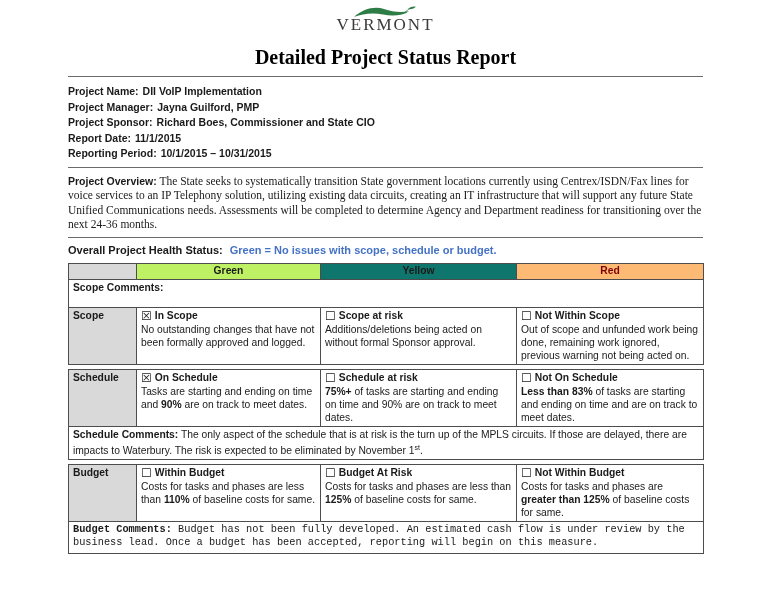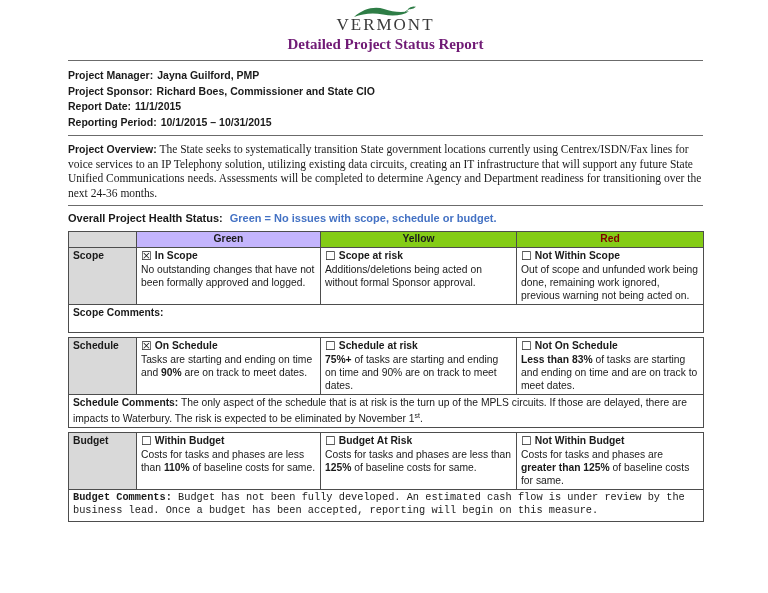--- a/index.html
+++ b/index.html
@@ -3,21 +3,21 @@
 <meta charset="utf-8">
 <style>
   html,body{margin:0;padding:0;background:#ffffff;}
   body{width:768px;height:593px;overflow:hidden;font-family:"Liberation Sans",sans-serif;color:#1a1a1a;}
   .page{padding:5px 65px 4px 68px;width:635px;}
 
   
   .logo-wrap{text-align:center;line-height:1;}
   .logo-mountain{display:block;margin:0 auto -3px auto;}
   .logo-text{font-family:"Liberation Serif",serif;font-size:17px;letter-spacing:2px;color:#3a3a3a;}
-  .doc-title{font-family:"Liberation Serif",serif;font-weight:bold;font-size:15px;color:#701a75;text-align:center;margin-top:3px;}
+  .doc-title{font-family:"Liberation Serif",serif;font-weight:bold;font-size:20px;color:#000000;text-align:center;margin-top:13px;}
   .rule{border:none;border-top:1px solid #6b6b6b;margin:0;}
   .rule-title{margin-top:7px;}
 
   
   .info{margin-top:7px;font-size:10.5px;font-weight:bold;line-height:15.5px;}
   .info .val{margin-left:4px;}
   .serif-val{font-family:Liberation Sans, sans-serif;}
   .sp2{margin-left:9px;}
   .sp3{margin-left:13px;}
 
@@ -30,23 +30,23 @@
   .health .status{color:#4472c4;margin-left:4px;}
 
   
   .tbl{border-collapse:collapse;table-layout:fixed;width:635px;font-size:10.3px;line-height:13px;margin-top:0;}
   .tbl td{border:1px solid #4d4d4d;vertical-align:top;padding:1px 4px 2px 4px;}
   .gap{height:4px;}
   .first-gap{height:7px;}
   col.c0{width:68px;} col.c1{width:184px;} col.c2{width:196px;} col.c3{width:187px;}
   td.hdr{font-weight:bold;text-align:center;padding:0 0 1px 0;line-height:14px;}
   td.hdr-blank{background:#d9d9d9;}
-  td.hdr-green{background:#c4b5fd;}
-  td.hdr-yellow{background:#84cc16;}
-  td.hdr-red{background:#84cc16;color:#7f0000;}
+  td.hdr-green{background:#bef264;}
+  td.hdr-yellow{background:#0f766e;}
+  td.hdr-red{background:#fdba74;color:#7f0000;}
   td.rowlab{background:#d9d9d9;font-weight:bold;}
   .cell-title{font-weight:bold;white-space:nowrap;}
   .cb{font-size:12px;font-weight:normal;margin-right:3px;vertical-align:-1px;}
   .crit{height:50px;}
   .comments{font-size:10.3px;}
   .comments .clabel{font-weight:bold;}
   td.scope-comments{height:24px;}
   td.sched-comments{height:29px;}
   td.budget-comments{height:28px;font-family:Liberation Mono, monospace;}
   sup{font-size:7px;}
@@ -61,20 +61,21 @@
       <path d="M1,12 C10,4 21,1 31,4 C39,6.5 47,8 56,6.2 C50,10.5 40,11.5 30,9.5 C20,7.5 10,8.5 1,12 Z" fill="#2e7d46"></path>
       <path d="M55,4 Q58,0.5 63,1.8 Q60,5 55,4 Z" fill="#2e7d46"></path>
       <path d="M52,7 Q55,5 57,3" stroke="#2e7d46" stroke-width="0.8" fill="none"></path>
     </svg>
     <div class="logo-text">VERMONT</div>
   </div>
   <div class="doc-title">Detailed Project Status Report</div>
   <hr class="rule rule-title">
 
   <div class="info">
+    <div><span>Project Name:</span><span class="val">DII VoIP Implementation</span></div>
     <div><span>Project Manager:</span><span class="val">Jayna Guilford, PMP</span></div>
     <div><span>Project Sponsor:</span><span class="val">Richard Boes, Commissioner and State CIO</span></div>
     <div><span>Report Date:</span><span class="val sp2 serif-val">11/1/2015</span></div>
     <div><span>Reporting Period:</span><span class="val">10/1/2015 – 10/31/2015</span></div>
   </div>
   <hr class="rule rule-overview">
 
   <div class="overview">
     <span class="olabel">Project Overview:</span>
     <span>The State seeks to systematically transition State government locations currently using Centrex/ISDN/Fax lines for voice services to an IP Telephony solution, utilizing existing data circuits, creating an IT infrastructure that will support any future State Unified Communications needs.  Assessments will be completed to determine Agency and Department readiness for transitioning over the next 24-36 months.</span>
@@ -96,37 +97,37 @@
         <col class="c3">
       </colgroup>
     <tbody>
         <tr>
       <td class="hdr hdr-blank"></td>
       <td class="hdr hdr-green">Green</td>
       <td class="hdr hdr-yellow">Yellow</td>
       <td class="hdr hdr-red">Red</td>
     </tr>
     <tr>
+      <td class="comments scope-comments" colspan="4">
+        <span class="clabel">Scope Comments:</span><span></span>
+      </td>
+    </tr>
+    <tr>
       <td class="rowlab crit">Scope</td>
       <td>
         <div class="cell-title"><span class="cb">☒</span><span>In Scope</span></div>
         <div><span>No outstanding changes that have not been formally approved and logged.</span><b></b><span></span></div>
       </td>
       <td>
         <div class="cell-title"><span class="cb">☐</span><span>Scope at risk</span></div>
         <div><span>Additions/deletions being acted on without formal Sponsor approval.</span><b></b><span></span></div>
       </td>
       <td>
         <div class="cell-title"><span class="cb">☐</span><span>Not Within Scope</span></div>
         <div><span>Out of scope and unfunded work being done, remaining work ignored, previous warning not being acted on.</span><b></b><span></span></div>
-      </td>
-    </tr>
-    <tr>
-      <td class="comments scope-comments" colspan="4">
-        <span class="clabel">Scope Comments:</span><span></span>
       </td>
     </tr>
   </tbody>
     </table>
 
   <div class="gap"></div>
 
   <table class="tbl">
     <colgroup>
         <col class="c0">

